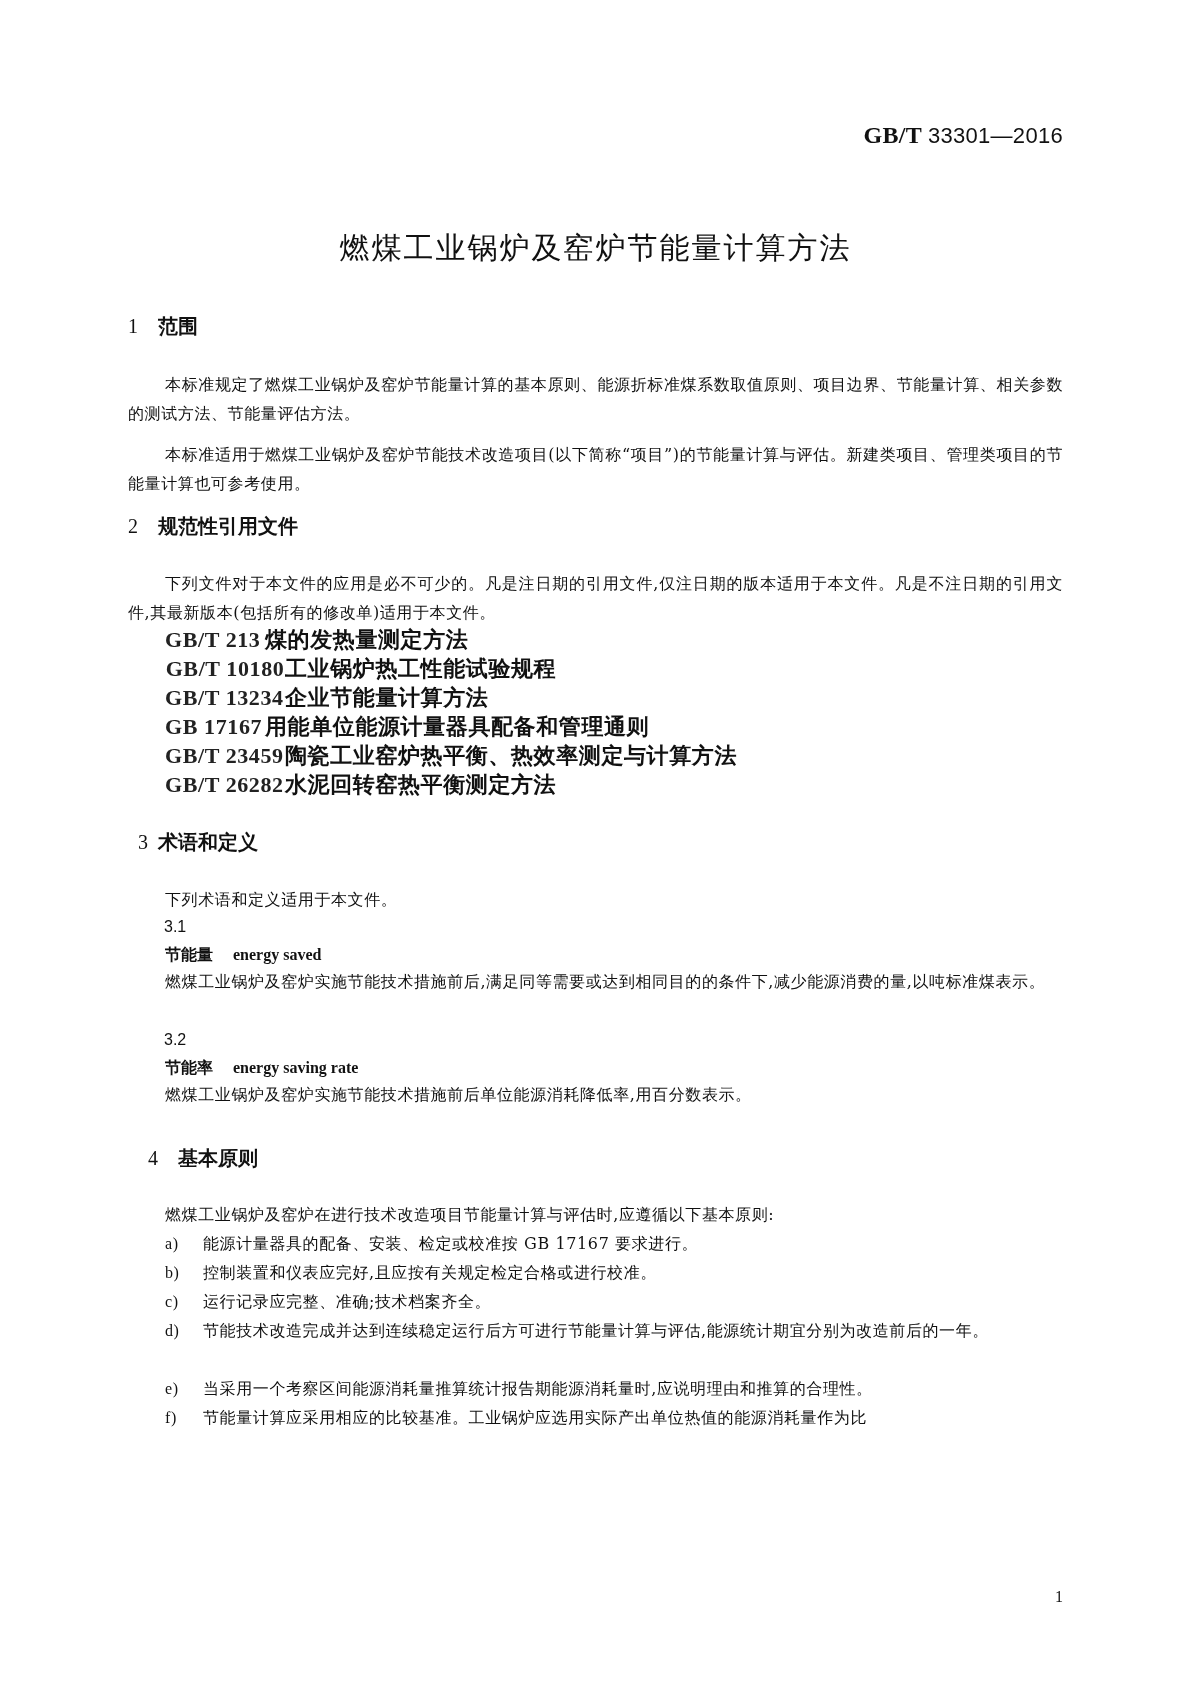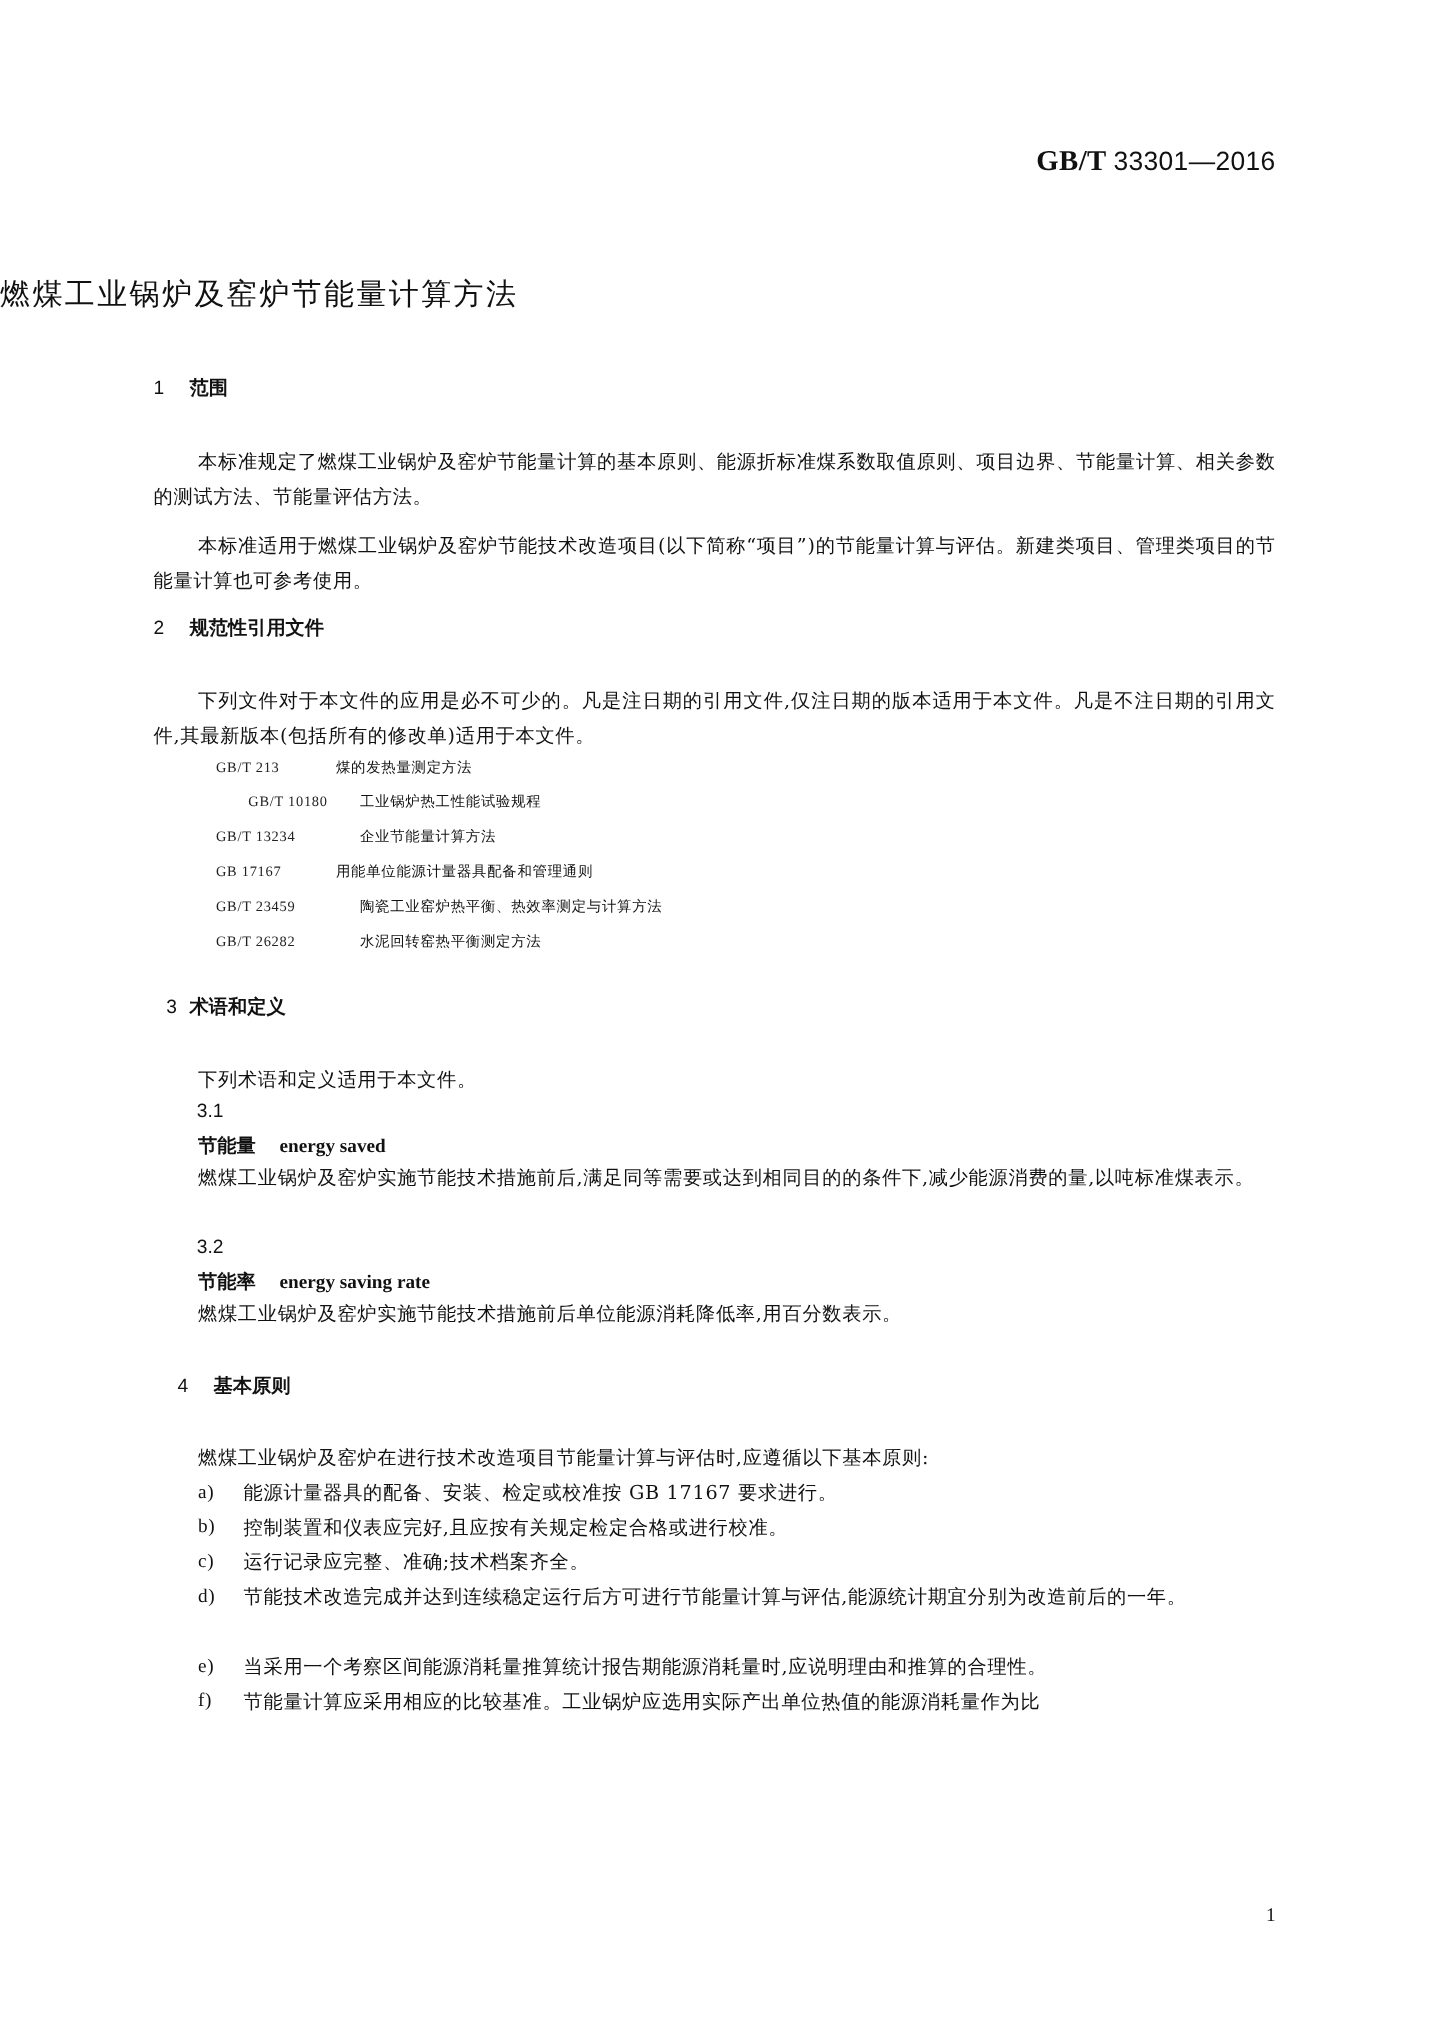--- a/index.html
+++ b/index.html
@@ -8,33 +8,33 @@
     font-family: "DejaVu Serif", "Liberation Serif", serif;
     color: #111;
   }
   .abs { position: absolute; }
   .std-code {
     right: 128px; top: 122px; font-size: 17px; letter-spacing: 0.3px;
   }
   .std-code .gb { font-family: "Liberation Serif", serif; font-weight: bold; font-size: 24px; }
   .std-code .num { font-family: Liberation Sans, sans-serif; font-size: 22px; }
   .title {
-    left: 0; width: 1191px; top: 228px; text-align: left;
-    font-family: "DejaVu Sans", sans-serif; font-size: 25px; letter-spacing: 2px;
+    left: 0; width: 1191px; top: 228px; text-align: center;
+    font-family: "DejaVu Sans", sans-serif; font-size: 30px; letter-spacing: 2px;
   }
   .sec-head {
-    left: 128px; font-family: Liberation Sans, sans-serif; font-size: 16px; font-weight: bold;
+    left: 128px; font-family: Liberation Serif, serif; font-size: 20px; font-weight: bold;
   }
   .sec-head .sno { display: inline-block; width: 30px; font-weight: normal; }
   .para {
     left: 128px; width: 935px; font-size: 16px; line-height: 29px;
     text-align: justify; text-indent: 37px; letter-spacing: 0.6px;
   }
   .line {
-    left: 180px; font-size: 12px; line-height: 29px; letter-spacing: 0.6px; white-space: nowrap;
+    left: 165px; font-size: 22px; line-height: 29px; letter-spacing: 0.6px; white-space: nowrap; font-weight: bold;
   }
   .ref-code { display: inline-block; font-family: "Liberation Serif", serif; color: #222; }
   .term-no { left: 128px; font-family: "Liberation Sans", sans-serif; font-size: 16px; margin-left: 36px; }
   .term {
     left: 165px; font-size: 16px; font-weight: bold; font-family: "DejaVu Sans", sans-serif;
   }
   .term .en { font-family: "Liberation Serif", serif; margin-left: 20px; }
   .item {
     left: 165px; width: 898px; font-size: 16px; line-height: 29px; letter-spacing: 0.6px;
   }

